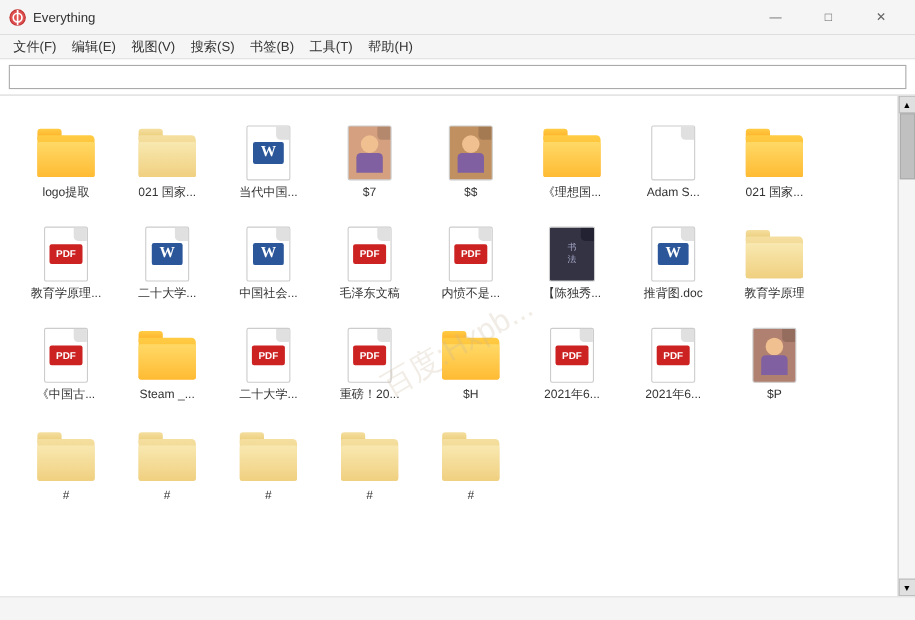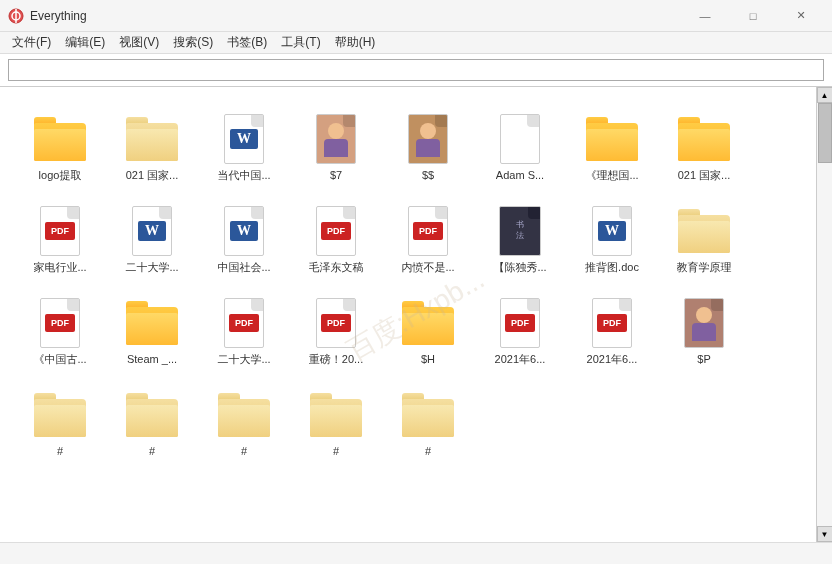--- a/index.html
+++ b/index.html
@@ -318,54 +318,54 @@
           <div style="width:40px;height:50px;background:#c09060;border:1px solid #ccc;border-radius:2px;position:relative;overflow:hidden;">
       <div style="position:absolute;top:0;right:0;width:12px;height:12px;background:rgba(0,0,0,0.15);border-bottom-left-radius:4px;"></div>
       <div style="position:absolute;top:8px;left:50%;transform:translateX(-50%);width:16px;height:16px;background:#f0c090;border-radius:50%;"></div>
       <div style="position:absolute;bottom:6px;left:50%;transform:translateX(-50%);width:24px;height:18px;background:#8060a0;border-radius:4px 4px 0 0;"></div>
     </div>
         </div>
         <div class="file-label">$$</div>
       </div>
       <div class="file-item">
         <div class="file-icon">
-          <div style="width:40px;height:50px;background:white;border:1px solid #ccc;border-radius:2px;position:relative;">
-      <div style="position:absolute;top:0;right:0;width:12px;height:12px;background:#e0e0e0;border-bottom-left-radius:4px;"></div>
-    </div>
-        </div>
-        <div class="file-label">Adam S...</div>
-      </div>
-      <div class="file-item">
-        <div class="file-icon">
           <div class="icon-folder" style="width:52px;height:44px;position:relative;">
       <div class="folder-tab" style="position:absolute;top:0;left:0;width:22px;height:10px;background:linear-gradient(180deg,#ffcc44,#ffaa22);border-radius:3px 3px 0 0;"></div>
       <div class="folder-back" style="position:absolute;bottom:0;left:0;width:52px;height:38px;background:linear-gradient(180deg,#ffcc44,#ffaa22);border-radius:2px 4px 2px 2px;"></div>
       <div class="folder-front" style="position:absolute;bottom:0;left:0;width:52px;height:32px;background:linear-gradient(180deg,#ffd966,#ffbb33);border-radius:2px;"></div>
     </div>
         </div>
         <div class="file-label">《理想国...</div>
       </div>
       <div class="file-item">
         <div class="file-icon">
+          <div style="width:40px;height:50px;background:white;border:1px solid #ccc;border-radius:2px;position:relative;">
+      <div style="position:absolute;top:0;right:0;width:12px;height:12px;background:#e0e0e0;border-bottom-left-radius:4px;"></div>
+    </div>
+        </div>
+        <div class="file-label">Adam S...</div>
+      </div>
+      <div class="file-item">
+        <div class="file-icon">
           <div class="icon-folder" style="width:52px;height:44px;position:relative;">
       <div class="folder-tab" style="position:absolute;top:0;left:0;width:22px;height:10px;background:linear-gradient(180deg,#ffcc44,#ffaa22);border-radius:3px 3px 0 0;"></div>
       <div class="folder-back" style="position:absolute;bottom:0;left:0;width:52px;height:38px;background:linear-gradient(180deg,#ffcc44,#ffaa22);border-radius:2px 4px 2px 2px;"></div>
       <div class="folder-front" style="position:absolute;bottom:0;left:0;width:52px;height:32px;background:linear-gradient(180deg,#ffd966,#ffbb33);border-radius:2px;"></div>
     </div>
         </div>
         <div class="file-label">021 国家...</div>
       </div>
       <div class="file-item">
         <div class="file-icon">
           <div style="width:40px;height:50px;background:white;border:1px solid #ccc;border-radius:2px;position:relative;display:flex;align-items:center;justify-content:center;">
       <div style="position:absolute;top:0;right:0;width:12px;height:12px;background:#e0e0e0;border-bottom-left-radius:4px;"></div>
       <div style="width:30px;height:18px;background:#cc2222;border-radius:2px;display:flex;align-items:center;justify-content:center;color:white;font-size:9px;font-weight:bold;">PDF</div>
     </div>
         </div>
-        <div class="file-label">家电行业...</div>
+        <div class="file-label">教育学原理...</div>
       </div>
       <div class="file-item">
         <div class="file-icon">
           <div style="width:40px;height:50px;background:white;border:1px solid #ccc;border-radius:2px;position:relative;display:flex;align-items:center;justify-content:center;">
       <div style="position:absolute;top:0;right:0;width:12px;height:12px;background:#e0e0e0;border-bottom-left-radius:4px;"></div>
       <div style="width:28px;height:20px;background:#2b579a;border-radius:2px;display:flex;align-items:center;justify-content:center;color:white;font-size:14px;font-weight:bold;font-family:'Times New Roman',serif;">W</div>
     </div>
         </div>
         <div class="file-label">二十大学...</div>
       </div>

